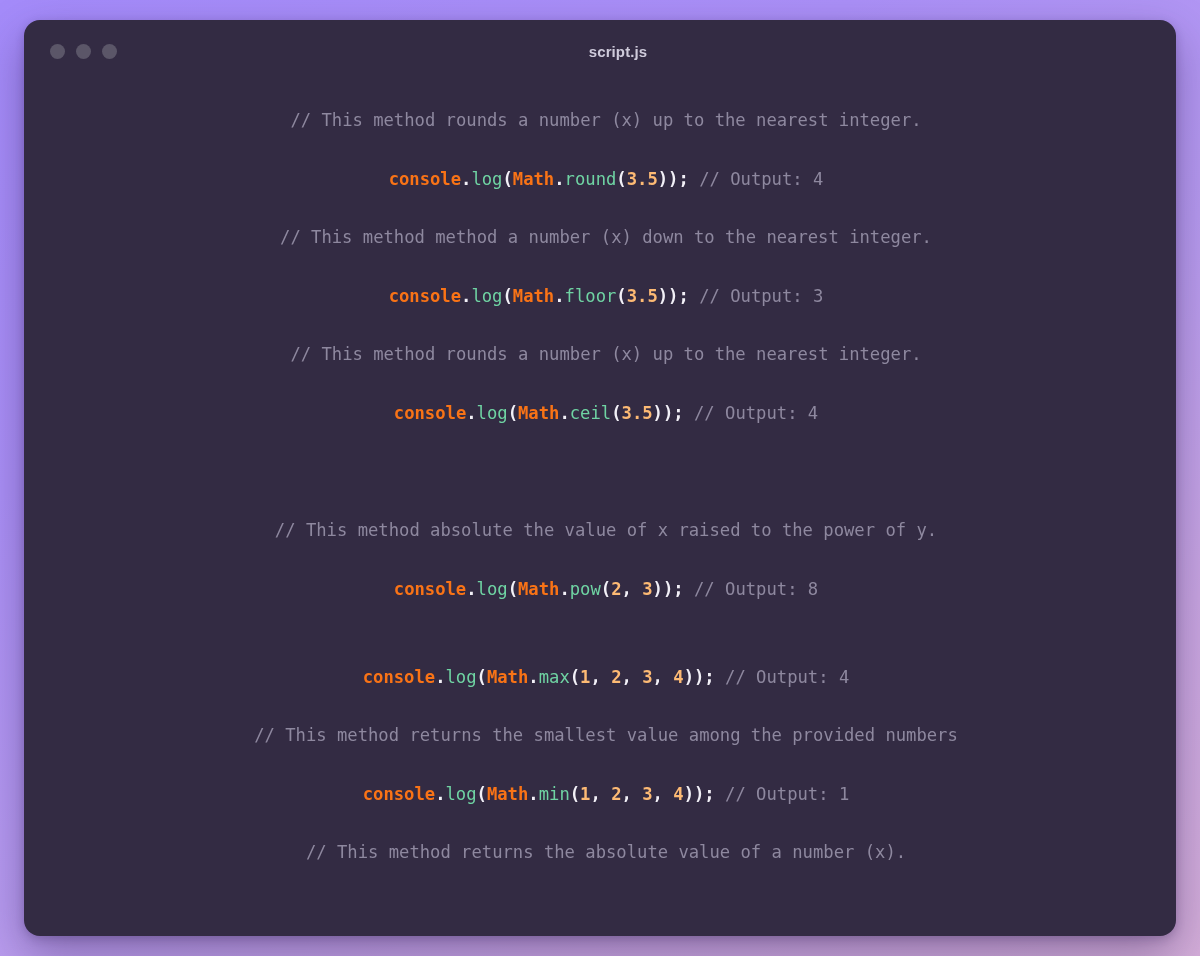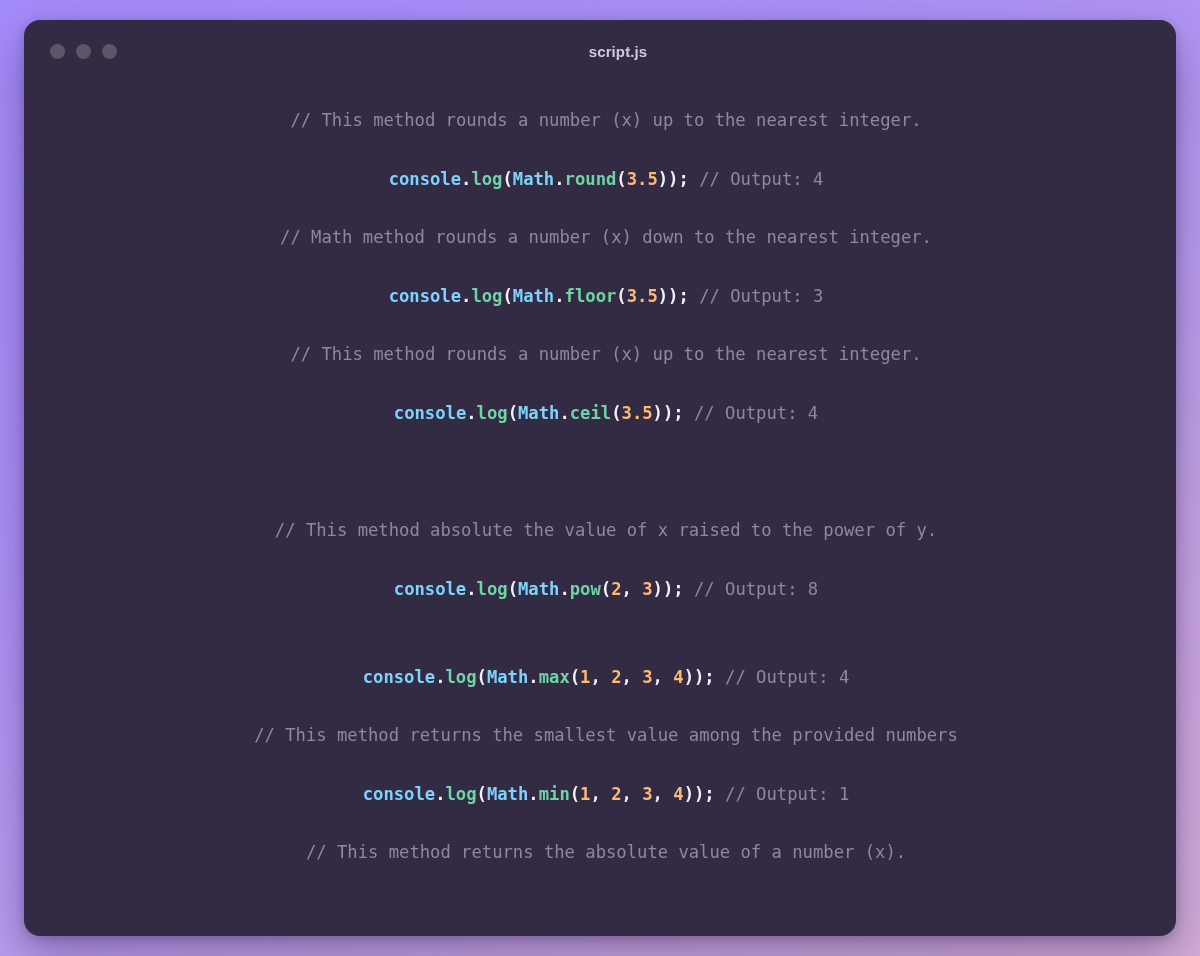--- a/index.html
+++ b/index.html
@@ -89,43 +89,43 @@
     overflow-wrap: break-word;
     margin: 0;
     color: #e6e3ef;
   }
   .blk { margin-bottom: 29px; }
   .blk:last-child { margin-bottom: 0; }
   .ln { display: block; }
 
   
   .cmt  { color: #8e889f; }
-  .fn   { color: #6fd3a3; font-weight: bold; }
-  .obj  { color: #7dd3fc; font-weight: bold; }
+  .fn   { color: #6fd3a3; font-weight: normal; }
+  .obj  { color: #f97316; font-weight: bold; }
   .punc { color: #f2f0f7; font-weight: bold; }
   .num  { color: #fdba74; font-weight: bold; }
 </style>
 </head>
 <body>
 
 <div class="window">
 
   <div class="titlebar">
     <div class="traffic-lights">
       <span class="dot"></span>
       <span class="dot"></span>
       <span class="dot"></span>
     </div>
     <div class="window-title">script.js</div>
   </div>
 
   <div class="code-area">
     <pre class="code"><code id="code-root"><span class="blk"><span class="ln"><span class="cmt">// This method rounds a number (x) up to the nearest integer.</span></span>
 <span class="ln"><span class="obj">console</span><span class="punc">.</span><span class="fn">log</span><span class="punc">(</span><span class="obj">Math</span><span class="punc">.</span><span class="fn">round</span><span class="punc">(</span><span class="num">3.5</span><span class="punc">)</span><span class="punc">)</span><span class="punc">;</span> <span class="cmt">// Output: 4</span></span></span>
-<span class="blk"><span class="ln"><span class="cmt">// Math method rounds a number (x) down to the nearest integer.</span></span>
+<span class="blk"><span class="ln"><span class="cmt">// This method method a number (x) down to the nearest integer.</span></span>
 <span class="ln"><span class="obj">console</span><span class="punc">.</span><span class="fn">log</span><span class="punc">(</span><span class="obj">Math</span><span class="punc">.</span><span class="fn">floor</span><span class="punc">(</span><span class="num">3.5</span><span class="punc">)</span><span class="punc">)</span><span class="punc">;</span> <span class="cmt">// Output: 3</span></span></span>
 <span class="blk"><span class="ln"><span class="cmt">// This method rounds a number (x) up to the nearest integer.</span></span>
 <span class="ln"><span class="obj">console</span><span class="punc">.</span><span class="fn">log</span><span class="punc">(</span><span class="obj">Math</span><span class="punc">.</span><span class="fn">ceil</span><span class="punc">(</span><span class="num">3.5</span><span class="punc">)</span><span class="punc">)</span><span class="punc">;</span> <span class="cmt">// Output: 4</span></span></span>
 <span class="blk">
 </span>
 <span class="blk"><span class="ln"><span class="cmt">// This method absolute the value of x raised to the power of y.</span></span>
 <span class="ln"><span class="obj">console</span><span class="punc">.</span><span class="fn">log</span><span class="punc">(</span><span class="obj">Math</span><span class="punc">.</span><span class="fn">pow</span><span class="punc">(</span><span class="num">2</span><span class="punc">, </span><span class="num">3</span><span class="punc">)</span><span class="punc">)</span><span class="punc">;</span> <span class="cmt">// Output: 8</span></span></span>
 <span class="blk">
 <span class="ln"><span class="obj">console</span><span class="punc">.</span><span class="fn">log</span><span class="punc">(</span><span class="obj">Math</span><span class="punc">.</span><span class="fn">max</span><span class="punc">(</span><span class="num">1</span><span class="punc">, </span><span class="num">2</span><span class="punc">, </span><span class="num">3</span><span class="punc">, </span><span class="num">4</span><span class="punc">)</span><span class="punc">)</span><span class="punc">;</span> <span class="cmt">// Output: 4</span></span></span>
 <span class="blk"><span class="ln"><span class="cmt">// This method returns the smallest value among the provided numbers</span></span>

